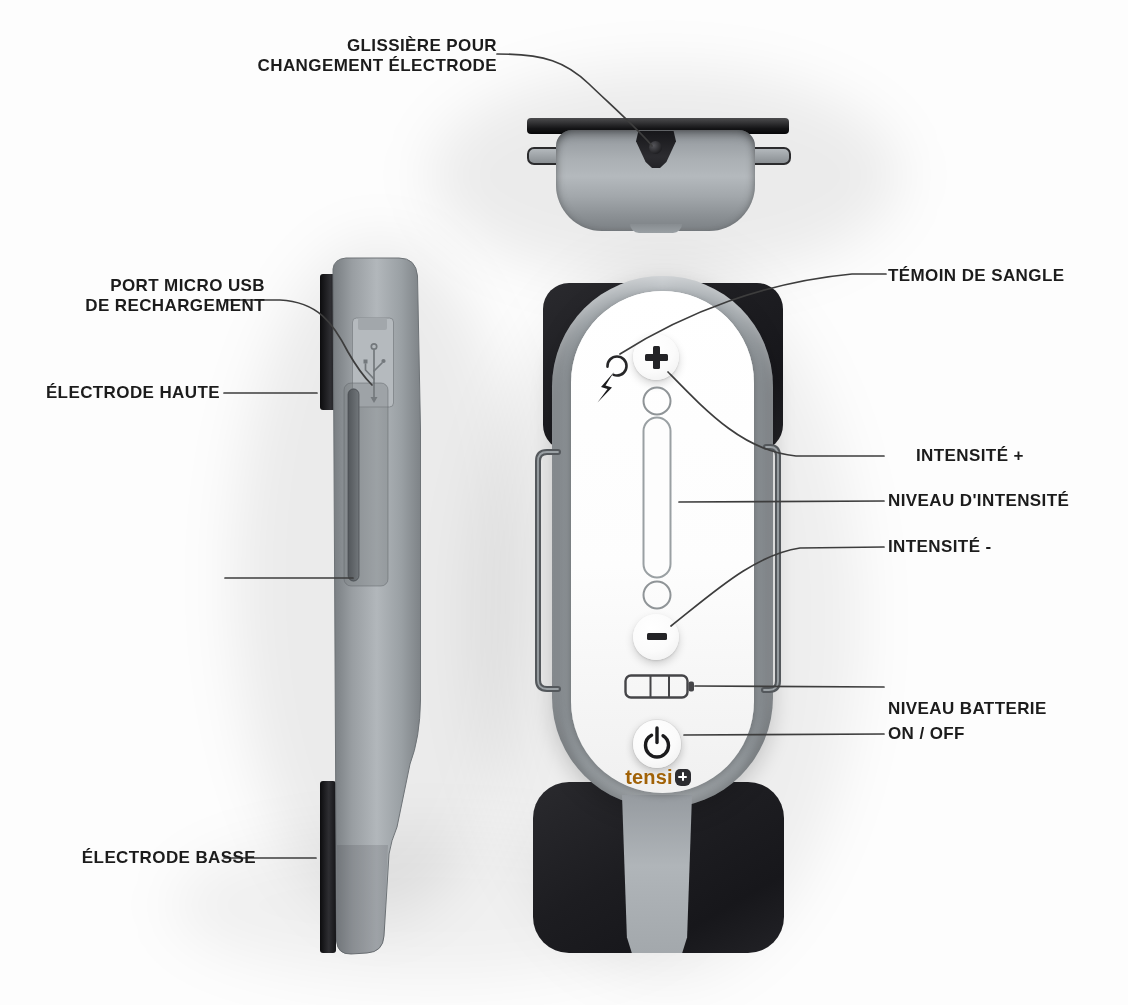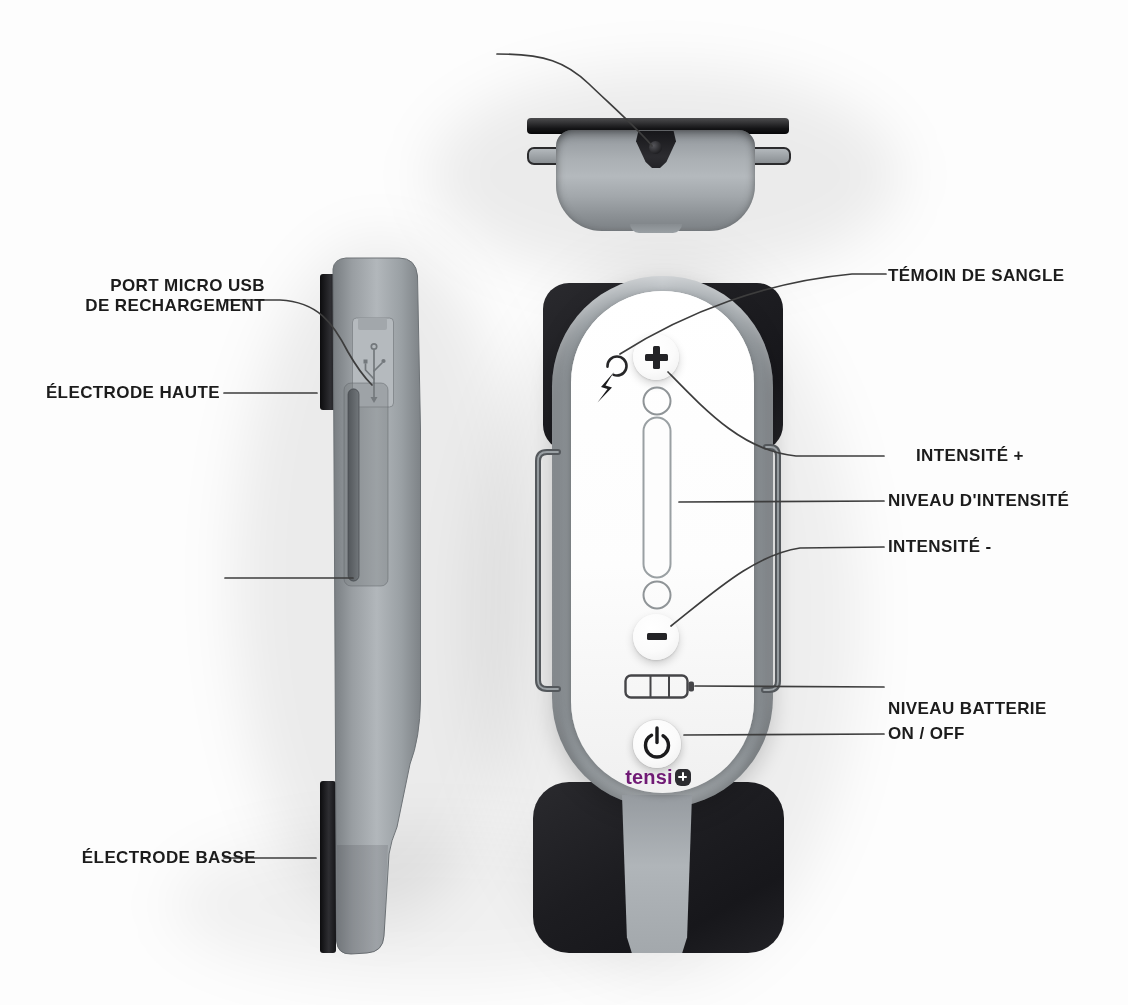--- a/index.html
+++ b/index.html
@@ -56,21 +56,21 @@
     box-shadow:0 2px 7px rgba(0,0,0,.28),inset 0 1px 0 rgba(255,255,255,.9);}
   .btn{position:absolute;border-radius:50%;z-index:6;
     background:radial-gradient(circle at 40% 32%,#ffffff 0%,#fbfbfb 55%,#ececec 100%);
     box-shadow:0 4px 9px rgba(0,0,0,.17),0 1px 2px rgba(0,0,0,.12);}
   .btn.plus{left:633px;top:334px;width:46px;height:46px;}
   .btn.minus{left:633px;top:614px;width:46px;height:46px;}
   .btn.power{left:633px;top:720px;width:48px;height:48px;
     box-shadow:0 3px 8px rgba(0,0,0,.24),0 0 0 1px rgba(0,0,0,.05);}
   
   .brand{left:615px;top:765px;width:86px;height:24px;z-index:7;display:flex;align-items:center;justify-content:center;}
-  .brand-text{font:700 20px/24px "Liberation Sans",sans-serif;color:#701a75;letter-spacing:.2px;}
+  .brand-text{font:700 20px/24px "Liberation Sans",sans-serif;color:#a16207;letter-spacing:.2px;}
   .brand-badge{width:16px;height:17px;margin-left:2px;position:relative;background:#2c2c30;
     border-radius:5px 5px 6px 6px;}
   .brand-badge::before,.brand-badge::after{content:"";position:absolute;background:#ffffff;}
   .brand-badge::before{left:3.5px;top:7px;width:9px;height:2.6px;border-radius:1px;}
   .brand-badge::after{left:6.7px;top:3.8px;width:2.6px;height:9px;border-radius:1px;}
 </style>
 </head>
 <body>
 
 <div id="stage">
@@ -186,20 +186,22 @@
       <path d="M886,274 L852,274 C766,282 686,312 620,354"></path>
       <path d="M668,372 C708,413 744,451 796,456 L884,456"></path>
       <path d="M679,502 L884,501"></path>
       <path d="M671,626 C714,592 754,555 800,548 L884,547"></path>
       <path d="M695,686 L884,687"></path>
       <path d="M684,735 L884,734"></path>
     </g>
   </svg>
 
   <div class="callout ls" style="top:36px;right:631px;">
+    <div>GLISSIÈRE POUR</div>
+    <div>CHANGEMENT ÉLECTRODE</div>
   </div>
 
   <div class="callout ls" style="top:276px;right:863px;">
     <div>PORT MICRO USB</div>
     <div>DE RECHARGEMENT</div>
   </div>
 
   <div class="callout ls" style="top:383px;right:908px;">
     <div>ÉLECTRODE HAUTE</div>
   </div>

